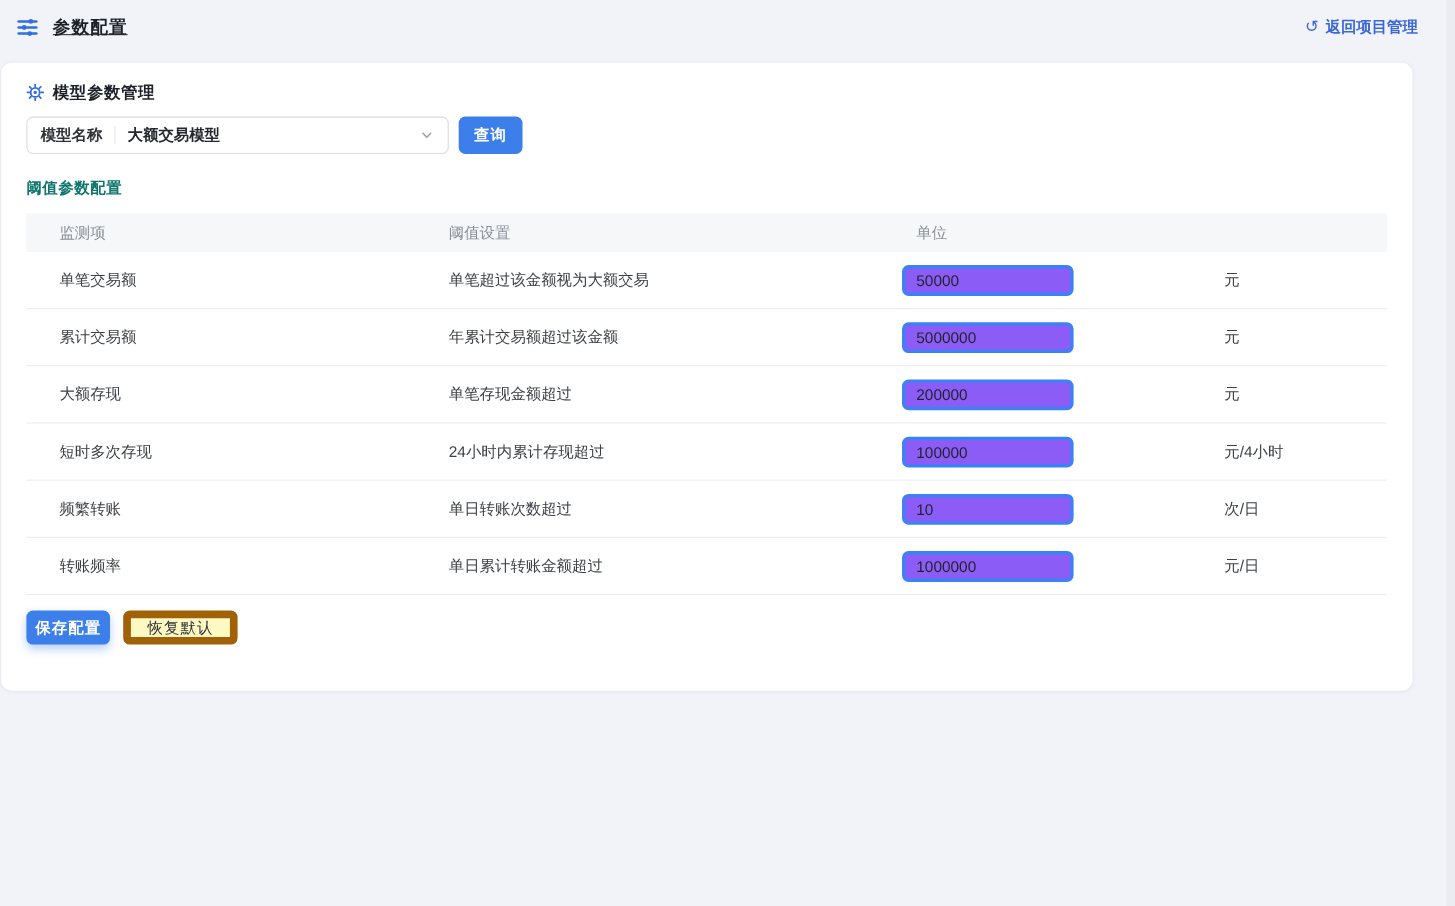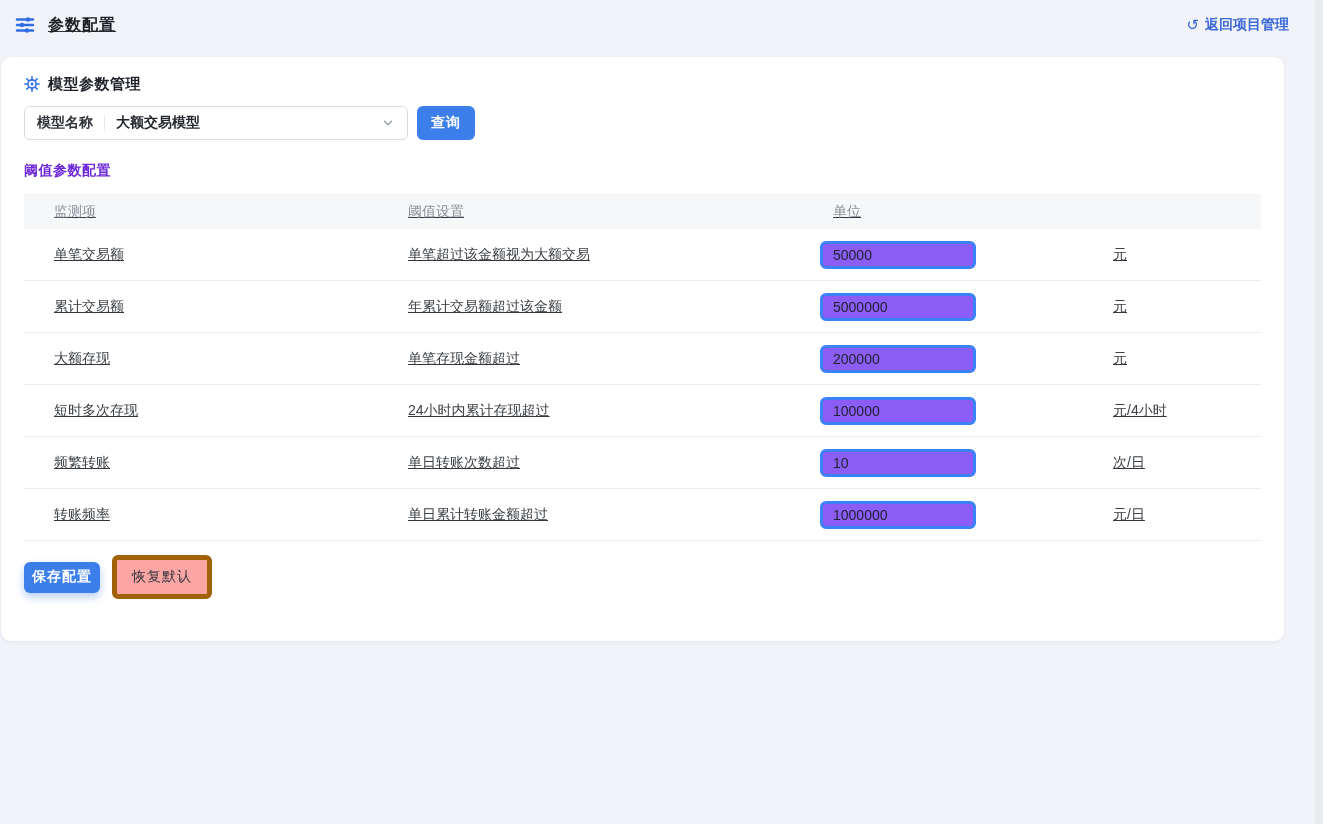--- a/index.html
+++ b/index.html
@@ -49,23 +49,23 @@
   .model-select-label { color:#303338; font-size:14px; white-space:nowrap; }
   .select-divider { width:1px; height:16px; background:#e4e7eb; margin:0 11px; }
   .model-select-value { flex:1; color:#24282e; font-size:14px; }
   .query-button {
     margin-left:9px; width:58px; height:34px;
     background:#3d7fea; border:none; border-radius:6px;
     color:#fff; font-size:14px; font-weight:700; letter-spacing:1px; cursor:pointer;
     font-family:inherit;
   }
   
-  .section-title { margin-top:22px; font-size:14px; font-weight:700; color:#6d28d9; height:20px; letter-spacing:0.5px; }
-  
-  .threshold-table { margin-top:12px; width:1237px;text-decoration:underline; }
+  .section-title { margin-top:22px; font-size:14px; font-weight:700; color:#0f766e; height:20px; letter-spacing:0.5px; }
+  
+  .threshold-table { margin-top:12px; width:1237px; }
   .t-row {
     display:grid;
     grid-template-columns:384px 425px 280px 1fr;
     align-items:center;
   }
   .t-head {
     background:#f6f7f9; height:35px;
     color:#8a9099; font-size:14px;
   }
   .t-body { height:52px; border-bottom:1px solid #ebedf0; color:#3c4046; font-size:14px; }
@@ -78,22 +78,22 @@
   }
   
   .action-row { display:flex; align-items:center; margin-top:14px; gap:12px; }
   .save-button {
     background:#3d7fea; color:#fff; border:none; border-radius:6px;
     height:31px; padding:0 8px; font-size:14px; font-weight:700; letter-spacing:1px;
     cursor:pointer; box-shadow:0 4px 9px rgba(61,127,234,0.38);
     font-family:inherit;
   }
   .reset-button {
-    background:#fca5a5; color:#32363c; border:5px solid #a16207; border-radius:6px;
-    height:44px; padding:0 15px; font-size:14px; letter-spacing:1px; cursor:pointer;
+    background:#fef9c3; color:#32363c; border:7px solid #a16207; border-radius:6px;
+    height:31px; padding:0 15px; font-size:14px; letter-spacing:1px; cursor:pointer;
     font-family:inherit;
   }
   .icon-svg { display:block; }
 </style>
 </head>
 <body>
 
 <div class="scrollbar-track"></div>
 
 <div class="topbar">

